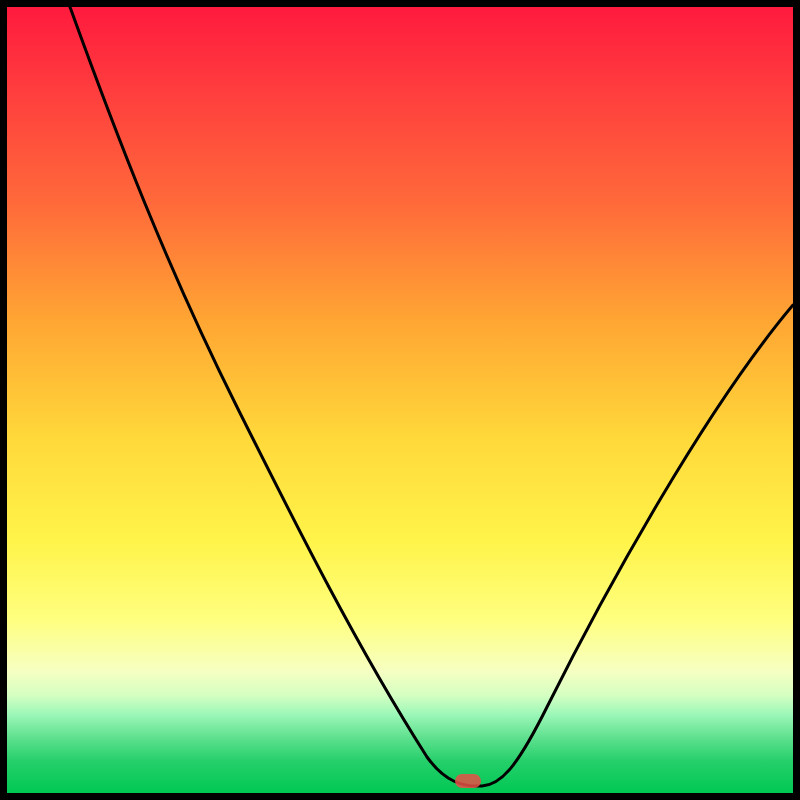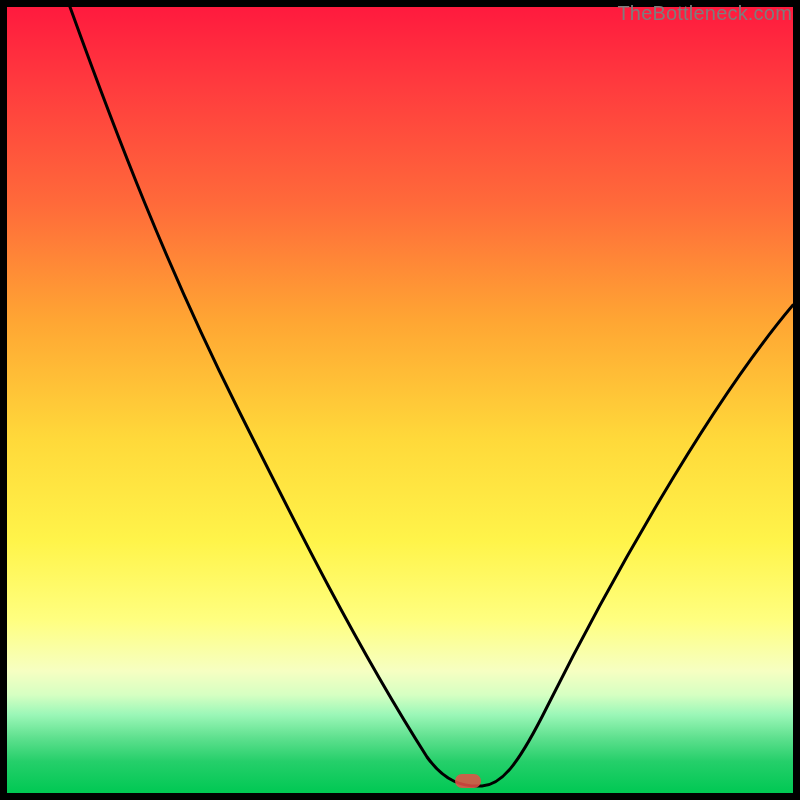--- a/index.html
+++ b/index.html
@@ -79,15 +79,14 @@
     <path fill="none" stroke="#000" stroke-width="3" stroke-linecap="round" d="M 63 0
              C 110 130, 160 260, 230 400
              C 290 520, 350 640, 420 750
              C 438 775, 456 780, 475 779
              C 494 778, 510 760, 540 700
              C 600 580, 700 400, 786 298"></path>
   </svg>
 
   <div class="marker" style="left:468px; top:781px;"></div>
 
-  <div class="watermark">TheBottleneck.com</div>
 
 </div>
 
 </body></html>

